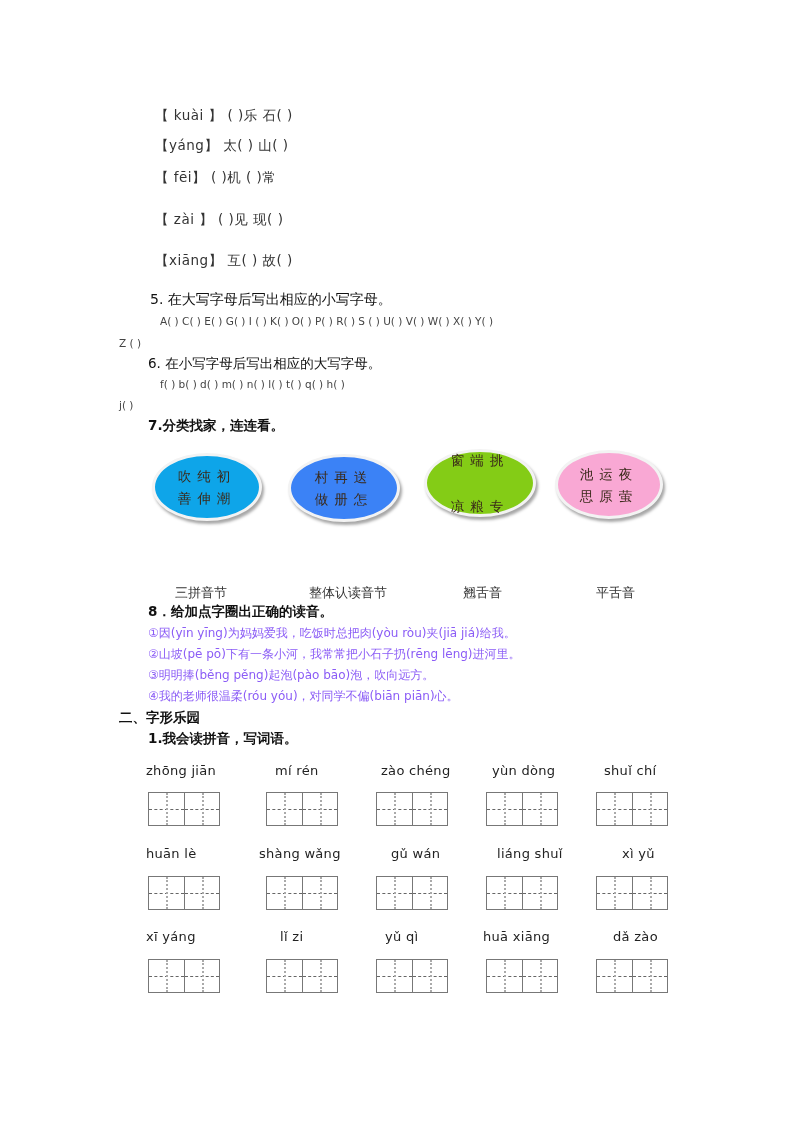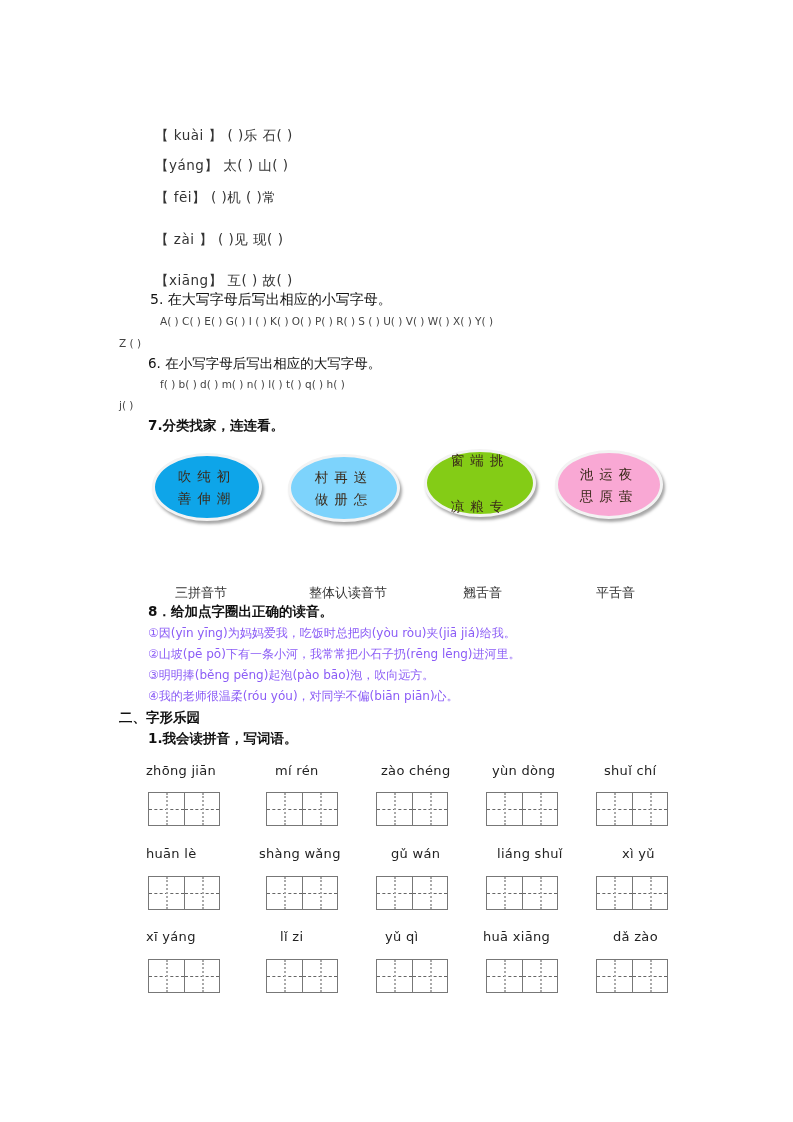--- a/index.html
+++ b/index.html
@@ -1,19 +1,19 @@
 <!DOCTYPE html>
 <html><head>
 <meta charset="utf-8">
 <style>
   html,body{margin:0;padding:0;background:#ffffff;}
   body{width:793px;height:1122px;position:relative;overflow:hidden;
        font-family:"DejaVu Sans","Liberation Sans",sans-serif;color:#222;}
   .abs{position:absolute;white-space:nowrap;}
-  .pyline{font-size:13.5px;color:#333;letter-spacing:0.5px;margin-top:20px;}
+  .pyline{font-size:13.5px;color:#333;letter-spacing:0.5px;}
   .heading{font-size:13.5px;font-weight:bold;color:#111;}
   .heading-reg{font-size:14px;color:#111;}
   .letters{font-size:10.5px;color:#444;}
   .ellipse{position:absolute;border-radius:50%;border:3px solid #f3f3f3;
            box-shadow:2px 3px 3px rgba(0,0,0,0.35);display:flex;flex-direction:column;
            align-items:center;justify-content:center;font-family:"DejaVu Serif","Liberation Serif",serif;
            font-size:13.5px;color:#3a2a1a;letter-spacing:6px;line-height:22px;}
   .cat{font-family:"DejaVu Serif","Liberation Serif",serif;font-size:13px;color:#333;}
   .sent{font-size:12px;color:#8b5cf6;}
   .word-py{font-size:13px;color:#222;letter-spacing:0.3px;}
@@ -54,21 +54,21 @@
 <div class="abs heading" style="left:148px;top:355px;font-weight:normal;">6. 在小写字母后写出相应的大写字母。</div>
 <div class="abs letters" style="left:160px;top:378px;">f(      )   b(      )     d(      )     m(      )      n(      )      l(      )      t(      )   q(      )      h(      )</div>
 <div class="abs letters" style="left:119px;top:399px;">j(      )</div>
 
 <div class="abs heading" style="left:148px;top:417px;">7.分类找家，连连看。</div>
 
 <div class="ellipse" style="left:152px;top:453px;width:104px;height:62px;background:#0ea5e9;">
   <span>吹纯初</span>
   <span>善伸潮</span>
 </div>
-<div class="ellipse" style="left:288px;top:454px;width:106px;height:62px;background:#7dd3fc;">
+<div class="ellipse" style="left:288px;top:454px;width:106px;height:62px;background:#3b82f6;">
   <span>村再送</span>
   <span>做册怎</span>
 </div>
 <div class="ellipse" style="left:424px;top:449px;width:106px;height:62px;background:#84cc16;gap:24px;">
   <span>窗端挑</span>
   <span>凉粮专</span>
 </div>
 <div class="ellipse" style="left:555px;top:450px;width:102px;height:63px;background:#f9a8d4;">
   <span>池运夜</span>
   <span>思原萤</span>

